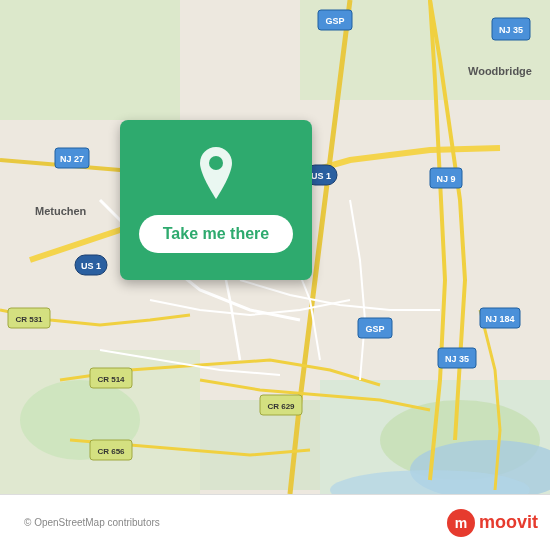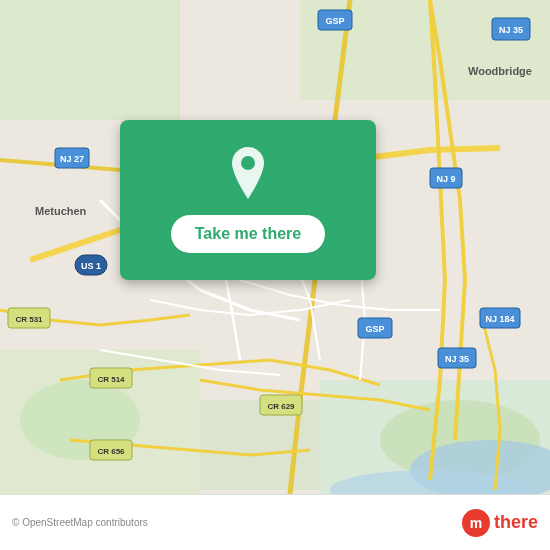--- a/index.html
+++ b/index.html
@@ -25,21 +25,21 @@
       height: 100%;
       position: absolute;
       top: 0; left: 0;
     }
 
     
     #action-panel {
       position: absolute;
       top: 120px;
       left: 120px;
-      width: 256px;
+      width: 192px;
       height: 160px;
       background-color: #2eaa6e;
       border-radius: 8px;
       display: flex;
       flex-direction: column;
       align-items: center;
       justify-content: center;
       gap: 12px;
       cursor: pointer;
       box-shadow: 0 4px 12px rgba(0,0,0,0.3);
@@ -65,20 +65,21 @@
       align-items: center;
       justify-content: space-between;
       padding: 0 12px;
       border-top: 1px solid #ddd;
     }
 
     #footer-left {
       display: flex;
       flex-direction: column;
       gap: 2px;
+      margin-left: 12px;
     }
 
     #osm-attribution {
       font-size: 10px;
       color: #888;
     }
 
     #address-text {
       font-size: 13px;
       color: #333;
@@ -208,15 +209,15 @@
 
 <div id="footer">
   <div id="footer-left">
     <span id="osm-attribution">© OpenStreetMap contributors</span>
   </div>
   <div id="moovit-logo">
     <svg id="moovit-icon" width="28" height="28" viewBox="0 0 28 28" xmlns="http://www.w3.org/2000/svg">
       <circle cx="14" cy="14" r="14" fill="#e63b2e"></circle>
       <text x="14" y="19" text-anchor="middle" fill="white" font-size="14" font-weight="bold" font-family="Arial">m</text>
     </svg>
-    <span id="moovit-text">there</span>
+    <span id="moovit-text">moovit</span>
   </div>
 </div>
 
 </body></html>

